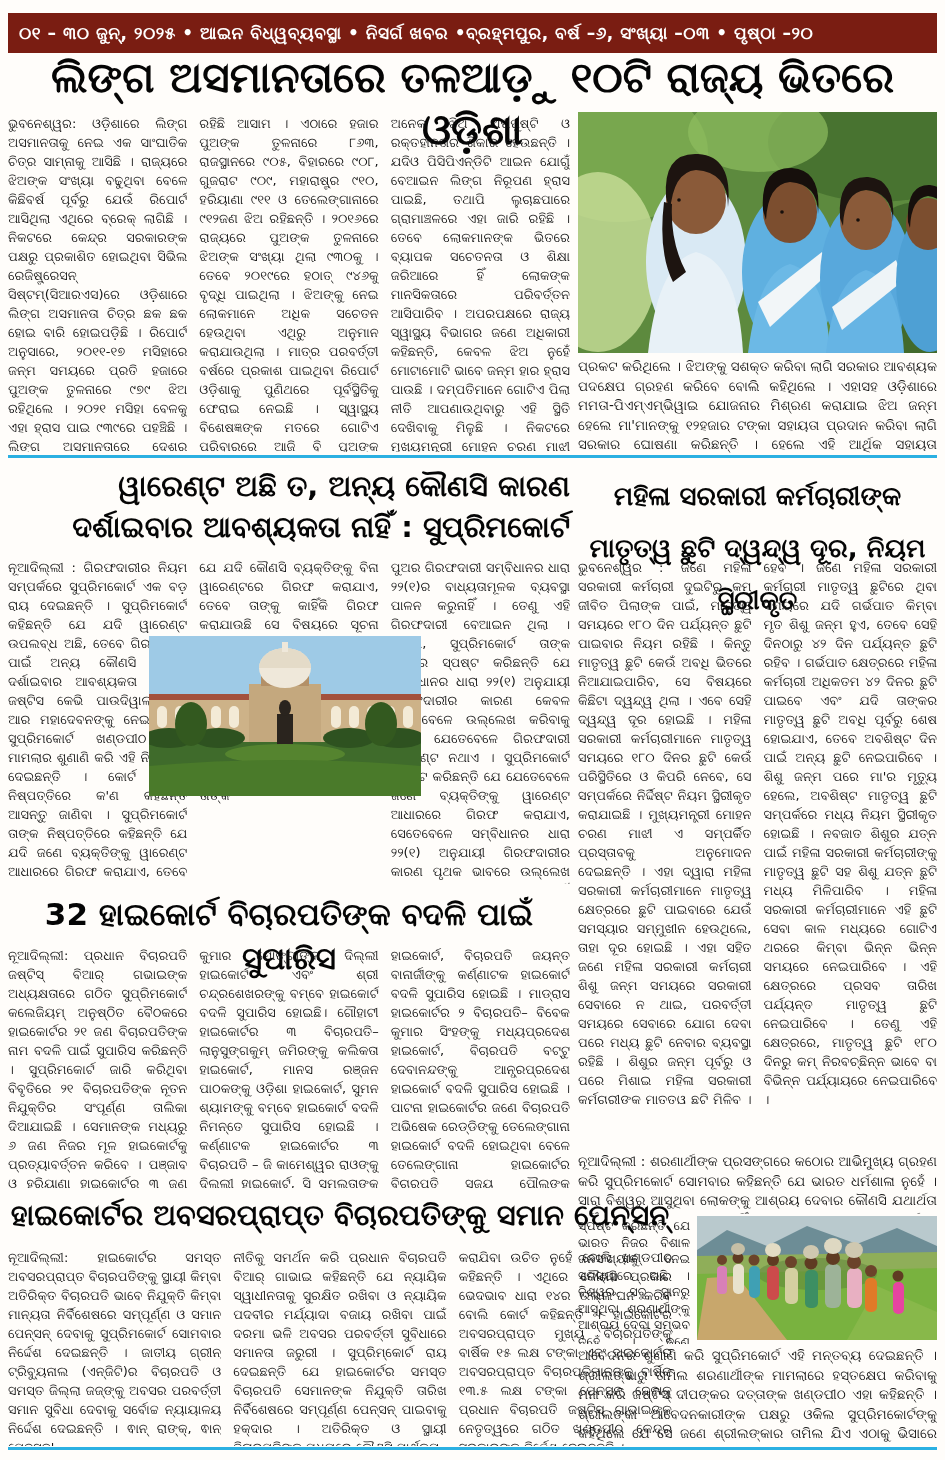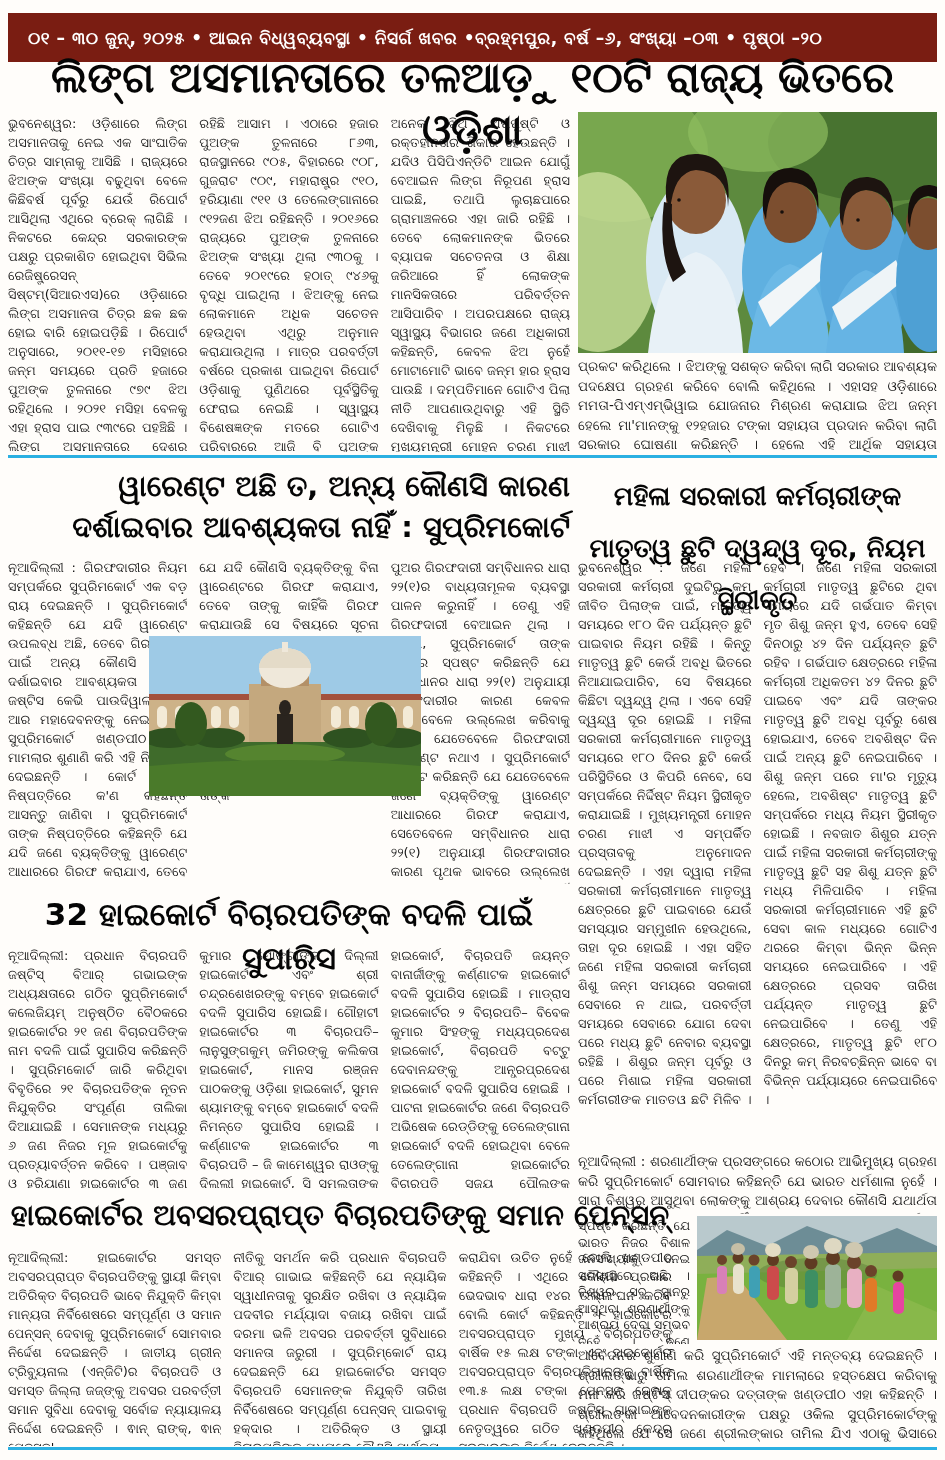--- a/index.html
+++ b/index.html
@@ -4,24 +4,24 @@
 <style>
   html,body{margin:0;padding:0;background:#e8e8e8;}
   #page{
     position:relative;width:945px;height:1460px;margin:0 auto;
     background:#fffdfa;overflow:hidden;
     font-family:"DejaVu Sans",sans-serif;color:#111;
   }
   .abs{position:absolute;}
   
   #topbar{
-    left:8px;top:13px;width:929px;height:49px;
+    left:8px;top:13px;width:929px;height:40px;
     background:#7a1d12;color:#ffffff;
     font-size:17px;font-weight:bold;
-    display:flex;align-items:center;padding-left:20px;box-sizing:border-box;
+    display:flex;align-items:center;padding-left:11px;box-sizing:border-box;
     letter-spacing:.5px;white-space:nowrap;overflow:hidden;
   }
   .headline{font-weight:bold;color:#050505;text-align:center;}
   #main-headline{left:0;top:52px;width:945px;font-size:42px;line-height:52px;}
   #warrant-headline{left:8px;top:466px;width:562px;font-size:29px;line-height:41px;text-align:right;}
   #maternity-headline{left:578px;top:470px;width:359px;font-size:26px;line-height:52px;}
   #transfers-headline{left:8px;top:892px;width:562px;font-size:31px;line-height:44px;}
   #pension-headline{left:8px;top:1194px;width:664px;font-size:29px;line-height:42px;}
   #dharamshala-headline{left:578px;top:1110px;width:359px;font-size:27px;line-height:38px;}
   

